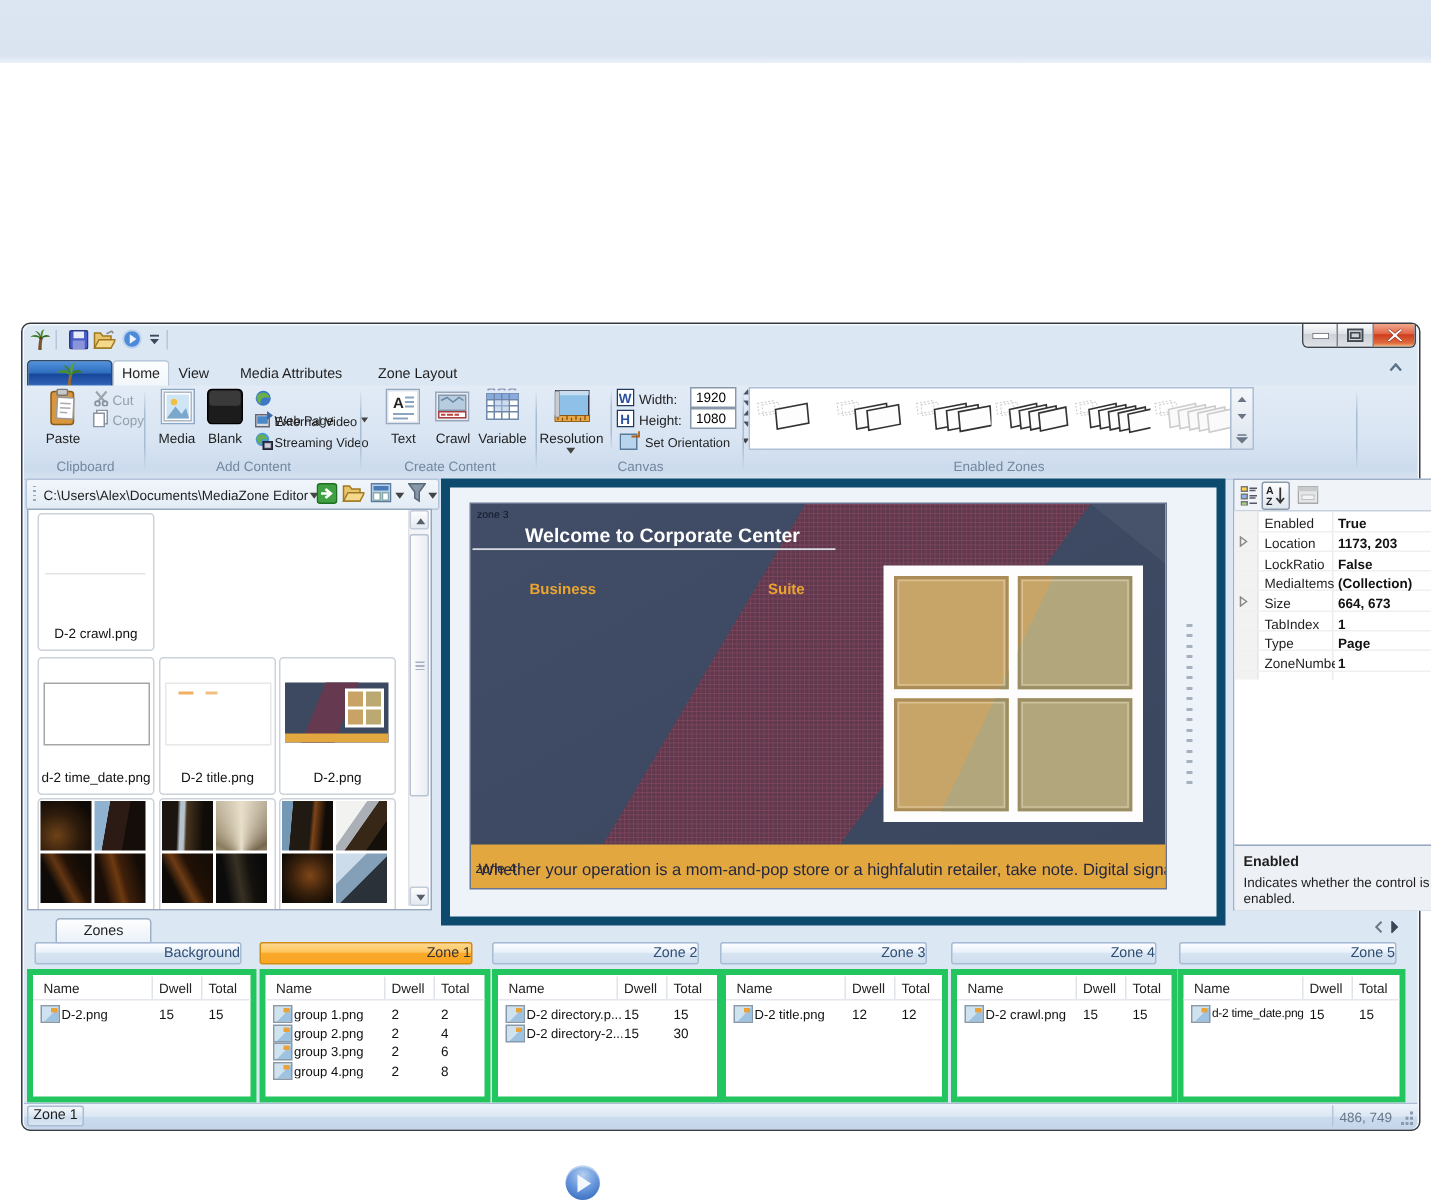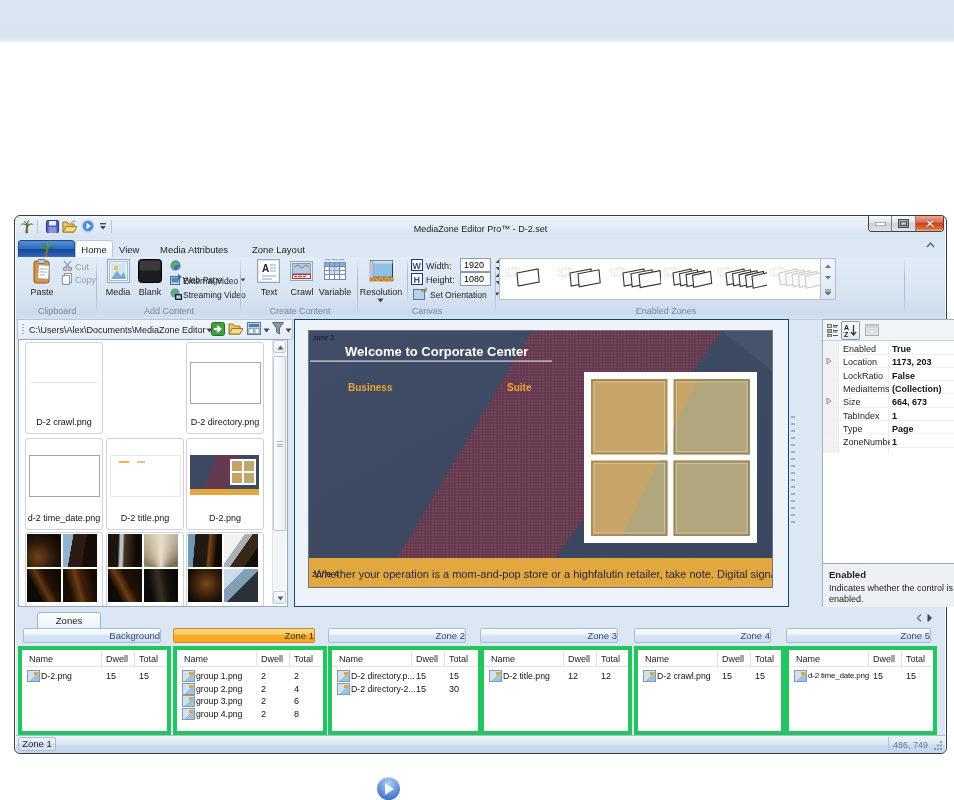--- a/index.html
+++ b/index.html
@@ -56,23 +56,20 @@
   #play{left:377px;top:777px;width:23px;height:23px;border-radius:50%;
     background:radial-gradient(circle at 50% 28%,#b5d0f0,#6b9add 45%,#4679c8 75%,#3a6cba);
     box-shadow:inset 0 1px 1px rgba(255,255,255,.6);}
   #play:after{content:"";position:absolute;left:8px;top:5.5px;
     border-left:9px solid #f4f8fc;border-top:6px solid transparent;border-bottom:6px solid transparent;}
 </style>
 </head>
 <body>
 <div id="topbar" class="abs"></div>
 <div id="win" class="abs">
-<div id="titlebar" class="abs">
-      <div id="title" class="abs">MediaZone Editor Pro™ - D-2.set</div>
-    </div>
 
 <svg class="icn" style="left:4px;top:3px" width="15" height="15" viewBox="0 0 15 15">
   <path d="M6.8 14 C7 10.5 7.2 8.5 7.9 6 L9.3 6.3 C8.5 8.7 8.4 11 8.5 14z" fill="#8a5a2a" stroke="#5a3a18" stroke-width="0.5"></path>
   <path d="M8.5 6.2 C6 3.7 2.8 4 1.2 5.8 C3.8 5.2 6.4 5.8 8.5 7z" fill="#3a7a22"></path>
   <path d="M8.5 6.2 C10.6 3.7 13.4 4 14.6 5.8 C12.3 5.2 10.2 5.8 8.4 7z" fill="#2e6a1c"></path>
   <path d="M8.5 6.2 C7.6 3 8.6 1 10.6 0.5 C9.5 2.2 9.3 4.2 9.2 6.2z" fill="#4a8a2a"></path>
   <path d="M8.6 6.2 C8.1 3.5 6.2 1.8 4.4 1.9 C6 3 7.4 4.6 7.9 6.5z" fill="#357020"></path>
   <circle cx="8" cy="6.5" r="0.8" fill="#5a3a18"></circle>
 </svg>
 <div class="sep" style="left:22px;top:4px;height:13px;"></div>
@@ -338,24 +335,20 @@
   <svg class="abs" style="left:267px;top:8px" width="7" height="5" viewBox="0 0 7 5">
           <path d="M0.5 0.5 L6.5 0.5 L3.5 4.5z" fill="#444"></path>
         </svg>
 </div>
 
 <div class="panelbox" style="left:3px;top:123px;width:268px;height:266px;overflow:hidden;" id="lthumbs">
   <div class="cell" style="left:6px;top:2px;">
     <div class="abs" style="left:4px;top:39px;width:67px;height:1px;background:#e4e4e4;"></div>
     <div class="clabel">D-2 crawl.png</div>
   </div>
-  <div class="cell" style="left:167px;top:2px;">
-          <div class="cimg" style="top:19px;"></div>
-          <div class="clabel">D-2 directory.png</div>
-        </div>
   <div class="cell" style="left:6px;top:98px;">
           <div class="cimg"></div>
           <div class="clabel">d-2 time_date.png</div>
         </div>
   <div class="cell" style="left:87px;top:98px;">
     <div class="cimg" style="border-color:#e8e8e8;"></div>
     <div class="abs" style="left:12px;top:22px;width:10px;height:2px;background:#f0b060;"></div>
     <div class="abs" style="left:30px;top:22px;width:8px;height:2px;background:#f0c080;"></div>
     <div class="clabel">D-2 title.png</div>
   </div>
@@ -400,21 +393,21 @@
   <div class="abs" style="left:0;top:251px;width:13px;height:13px;background:linear-gradient(#fdfdfe,#e4e9f0);border:1px solid #c2cbd8;border-radius:2px;box-sizing:border-box;">
           <svg class="abs" style="left:3px;top:4px" width="7" height="5" viewBox="0 0 7 5">
             <path d="M0.5 0.5 L6.5 0.5 L3.5 4.5z" fill="#55606e"></path>
           </svg>
         </div>
   <div class="abs" style="left:0;top:16px;width:13px;height:175px;background:linear-gradient(90deg,#fdfdfe,#e9edf3);border:1px solid #b9c3d2;border-radius:2px;box-sizing:border-box;">
     <div class="abs" style="left:3px;top:84px;width:6px;height:6px;background:repeating-linear-gradient(#a8b2c2 0 1px,transparent 1px 2.5px);"></div>
   </div>
 </div>
 
-<div class="abs" style="left:279px;top:103px;width:493px;height:286px;background:#eef3fa;border:1px solid #0c4a6e;">
+<div class="abs" style="left:279px;top:103px;width:493px;height:286px;background:#eef3fa;border:6px solid #0c4a6e;padding-left:18px;">
   <div class="abs" style="left:13px;top:10px;width:463px;height:256px;border:1px solid #6a7690;">
   <svg width="463" height="256">
     <defs>
       <linearGradient id="bg" x1="0" y1="0" x2="1" y2="1">
         <stop offset="0" stop-color="#414d66"></stop>
                 <stop offset="1" stop-color="#3a465e"></stop>
       </linearGradient>
       <pattern id="hatch" width="3" height="3" patternUnits="userSpaceOnUse">
         <path d="M0 0H3M0 0V3" stroke="rgba(210,105,125,0.30)" stroke-width="0.8"></path>
       </pattern>

